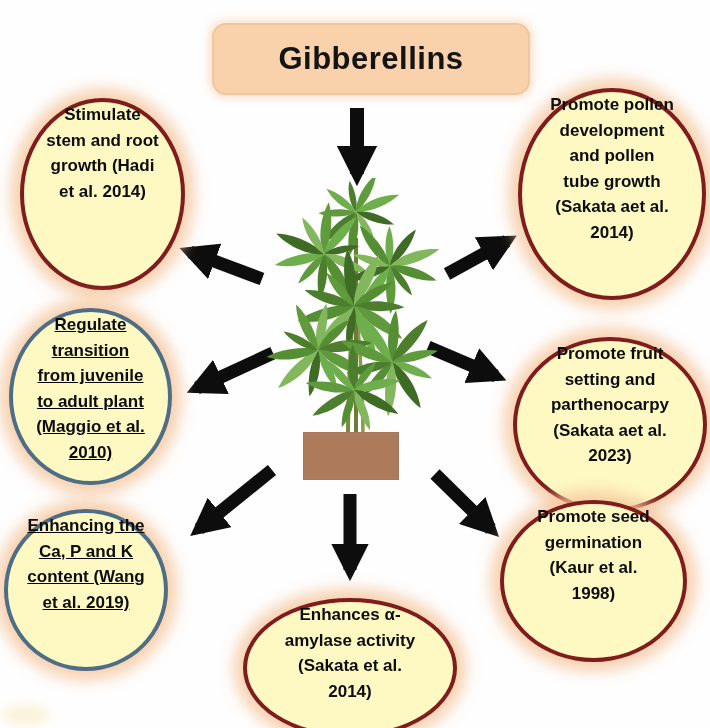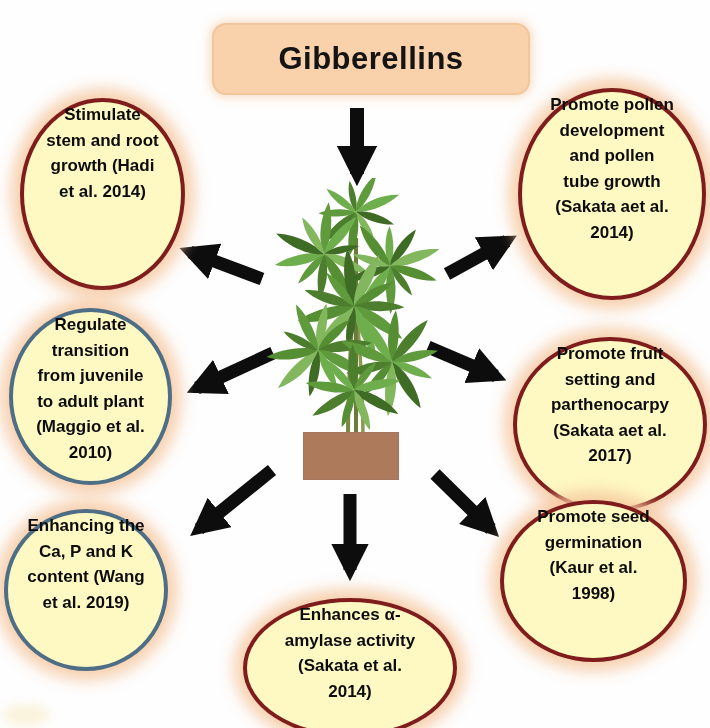--- a/index.html
+++ b/index.html
@@ -13,21 +13,21 @@
     display:flex;align-items:center;justify-content:center;box-sizing:border-box;
     box-shadow:0 0 10px 3px rgba(246,200,160,.55);
   }
   .title-label{font-size:31px;font-weight:bold;color:#141414;letter-spacing:.5px;}
   .node{
     position:absolute;border-radius:50%;background:#fef9c3;border:4px solid #7f1d1d;
     display:flex;justify-content:center;text-align:center;
     box-sizing:border-box;
     box-shadow:0 0 15px 9px rgba(246,199,157,.85);
   }
-  .node.blue{border-color:#4E6E86;}
+  .node.blue{border-color:#4E6E86;text-decoration:underline;}
   .node-label{
     white-space:pre-line;font-weight:bold;color:#0c0c0c;
     font-size:17px;line-height:1.5;padding:0 4px;
   }
   .arrows{position:absolute;left:0;top:0;pointer-events:none;}
   .plant{position:absolute;left:250px;top:178px;}
   .pot{
     position:absolute;left:303px;top:432px;width:96px;height:48px;
     background:#AE7A5C;border:1px solid #a5775c;box-sizing:border-box;
   }
@@ -164,21 +164,21 @@
 to adult plant
 (Maggio et al.
 2010)</span>
   </div>
 
   <div class="node" style="left:513px;top:337px;width:194px;height:175px">
     <span class="node-label">Promote fruit
 setting and
 parthenocarpy
 (Sakata aet al.
-2017)</span>
+2023)</span>
   </div>
 
   <div class="node blue" style="left:4px;top:509px;width:164px;height:162px">
     <span class="node-label">Enhancing the
 Ca, P and K
 content (Wang
 et al. 2019)</span>
   </div>
 
   <div class="node" style="left:243px;top:598px;width:214px;height:140px">

